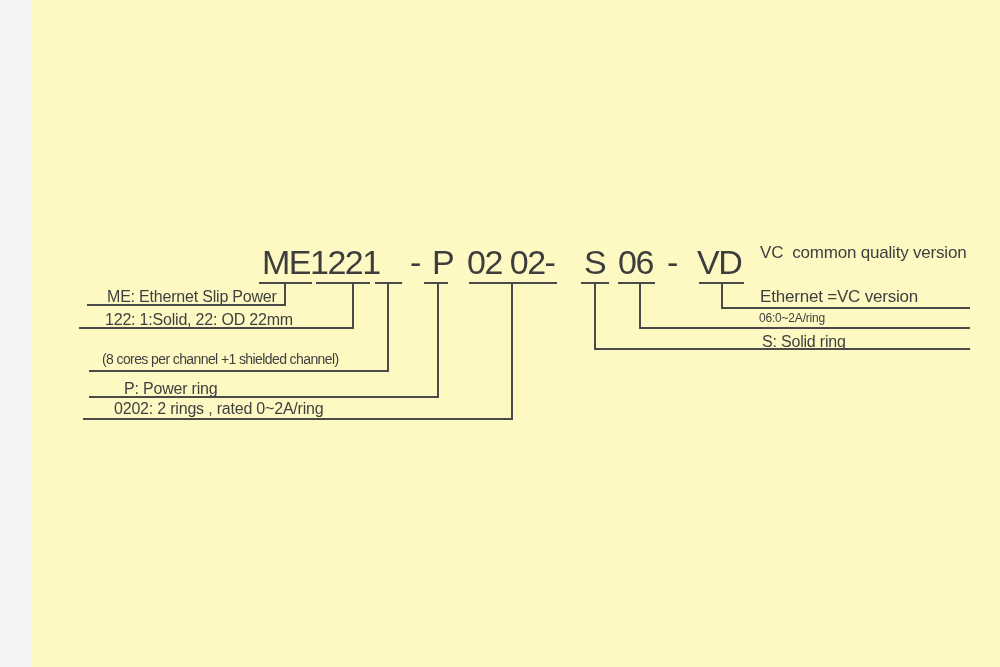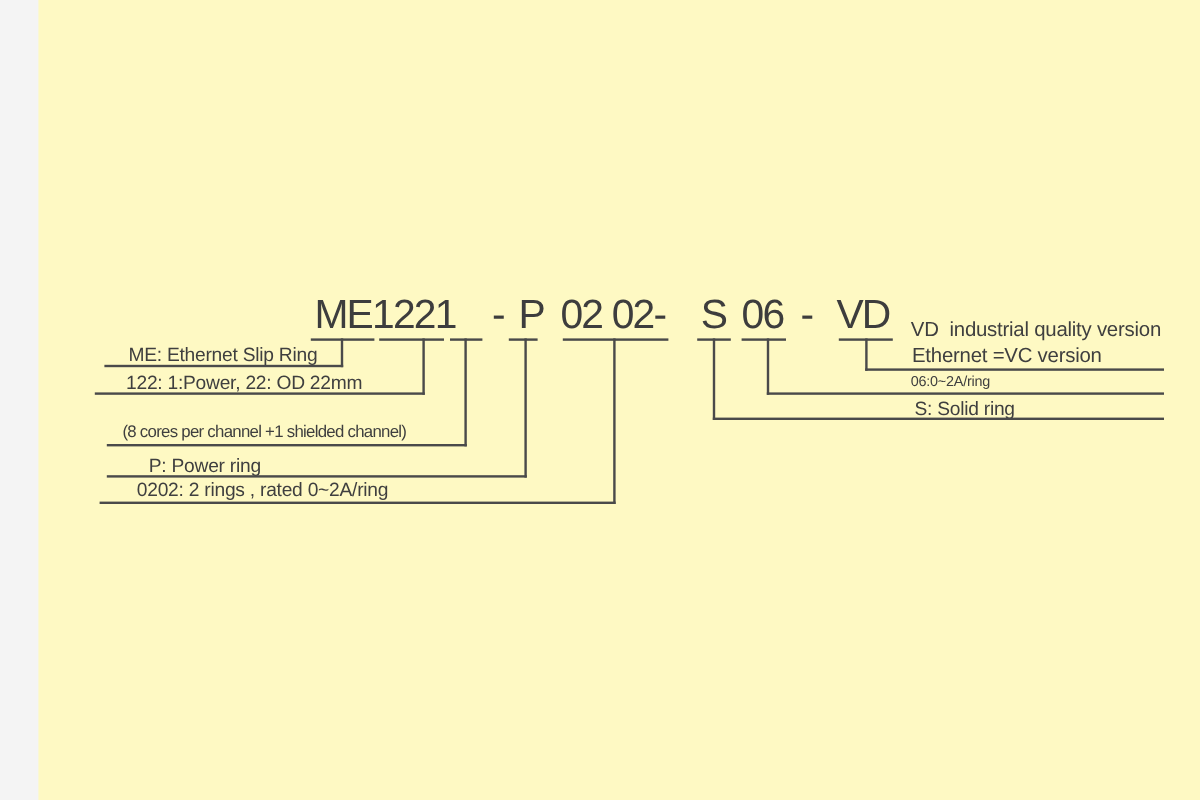--- a/index.html
+++ b/index.html
@@ -68,36 +68,36 @@
 
   <div class="vline" style="left:252px; top:282px; height:24px;"></div>
   <div class="vline" style="left:320px; top:282px; height:47px;"></div>
   <div class="vline" style="left:355px; top:282px; height:90px;"></div>
   <div class="vline" style="left:405px; top:282px; height:116px;"></div>
   <div class="vline" style="left:479px; top:282px; height:138px;"></div>
   <div class="vline" style="left:562px; top:282px; height:68px;"></div>
   <div class="vline" style="left:607px; top:282px; height:47px;"></div>
   <div class="vline" style="left:689px; top:282px; height:27px;"></div>
 
-  <span class="txt lbl-l" style="left:75px; top:288px;">ME: Ethernet Slip Ring</span>
+  <span class="txt lbl-l" style="left:75px; top:288px;">ME: Ethernet Slip Power</span>
   <div class="hline" style="left:55px; top:304px; width:199px;"></div>
 
-  <span class="txt lbl-l" style="left:73px; top:311px;">122: 1:Power, 22: OD 22mm</span>
+  <span class="txt lbl-l" style="left:73px; top:311px;">122: 1:Solid, 22: OD 22mm</span>
   <div class="hline" style="left:47px; top:327px; width:275px;"></div>
 
   <span class="txt lbl-s" style="left:70px; top:352px;">(8 cores per channel +1 shielded channel)</span>
   <div class="hline" style="left:57px; top:370px; width:300px;"></div>
 
   <span class="txt lbl-l" style="left:92px; top:380px;">P: Power ring</span>
   <div class="hline" style="left:57px; top:396px; width:350px;"></div>
 
   <span class="txt lbl-l" style="left:82px; top:400px;">0202: 2 rings , rated 0~2A/ring</span>
   <div class="hline" style="left:51px; top:418px; width:430px;"></div>
 
-  <span class="txt lbl-r" style="left:727px; top:266px;">VD  industrial quality version</span>
+  <span class="txt lbl-r" style="left:728px; top:244px;">VC  common quality version</span>
   <span class="txt lbl-r" style="left:728px; top:288px;">Ethernet =VC version</span>
   <div class="hline" style="left:689px; top:307px; width:249px;"></div>
 
   <span class="txt lbl-r2" style="left:727px; top:312px;">06:0~2A/ring</span>
   <div class="hline" style="left:607px; top:327px; width:331px;"></div>
 
   <span class="txt lbl-l" style="left:730px; top:333px;">S: Solid ring</span>
   <div class="hline" style="left:562px; top:348px; width:376px;"></div>
 
 </div>

